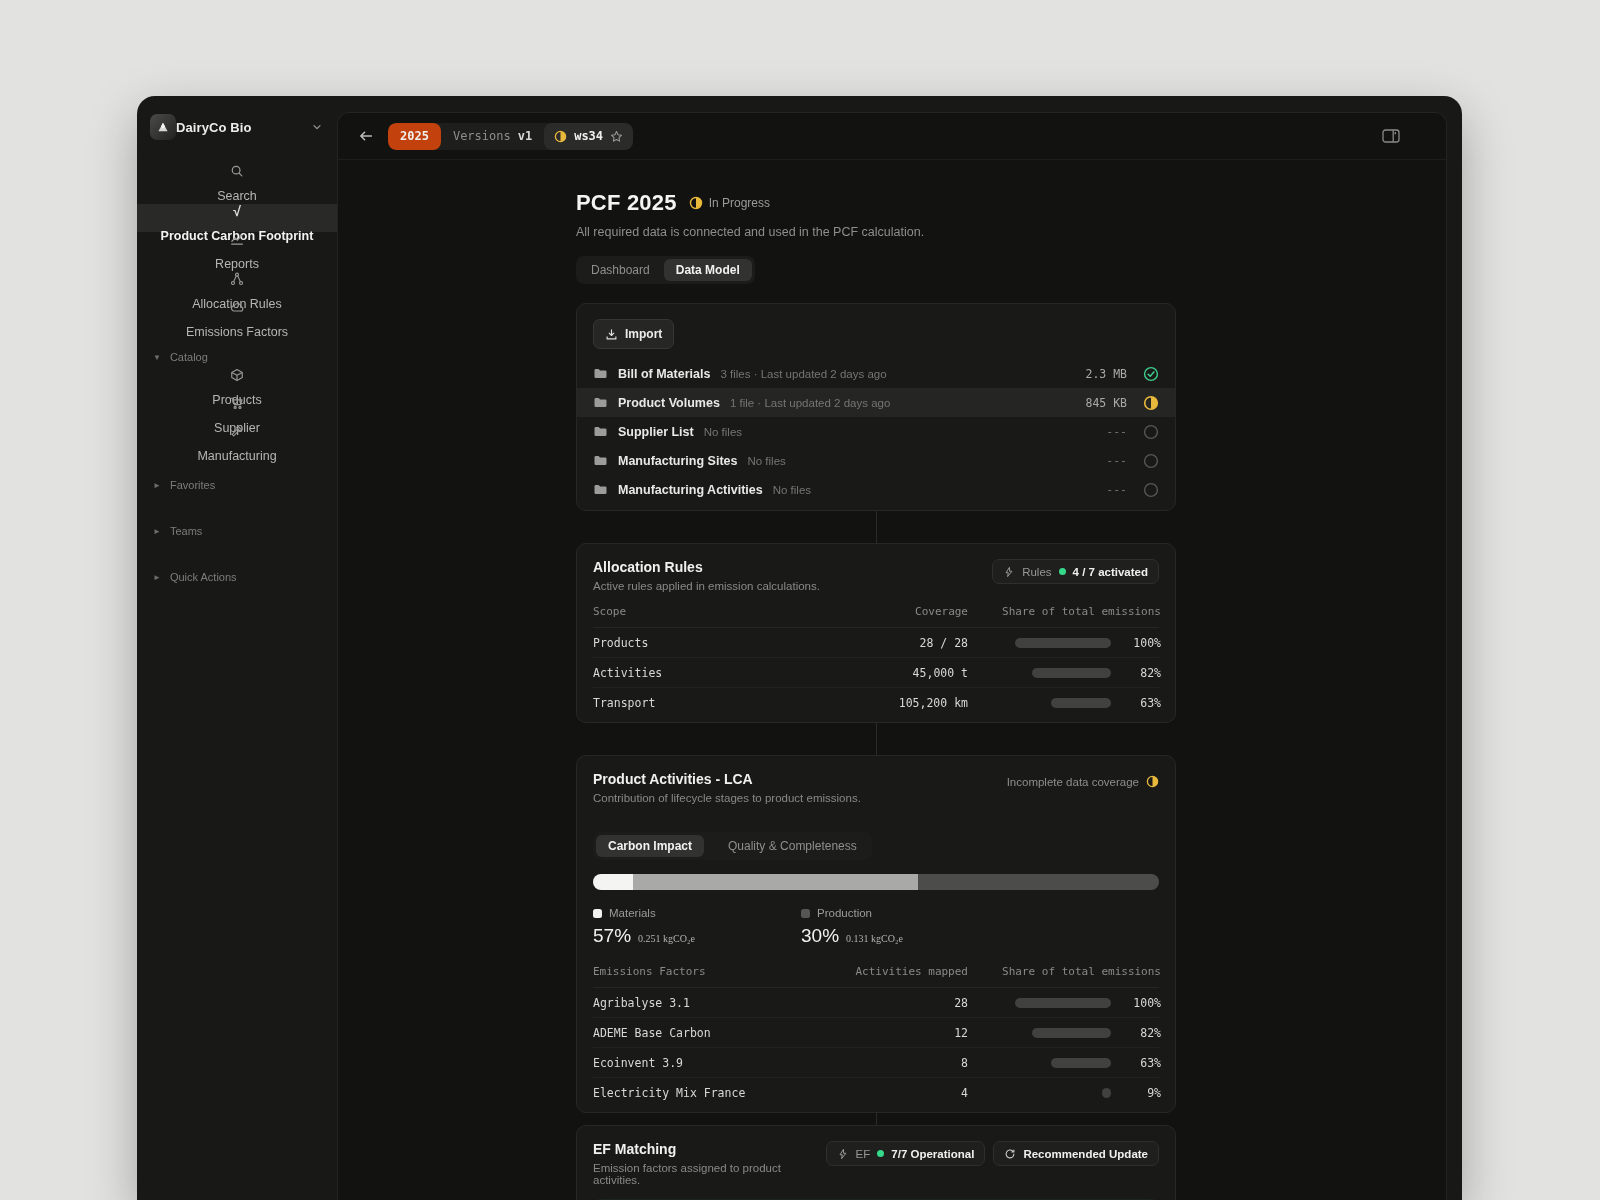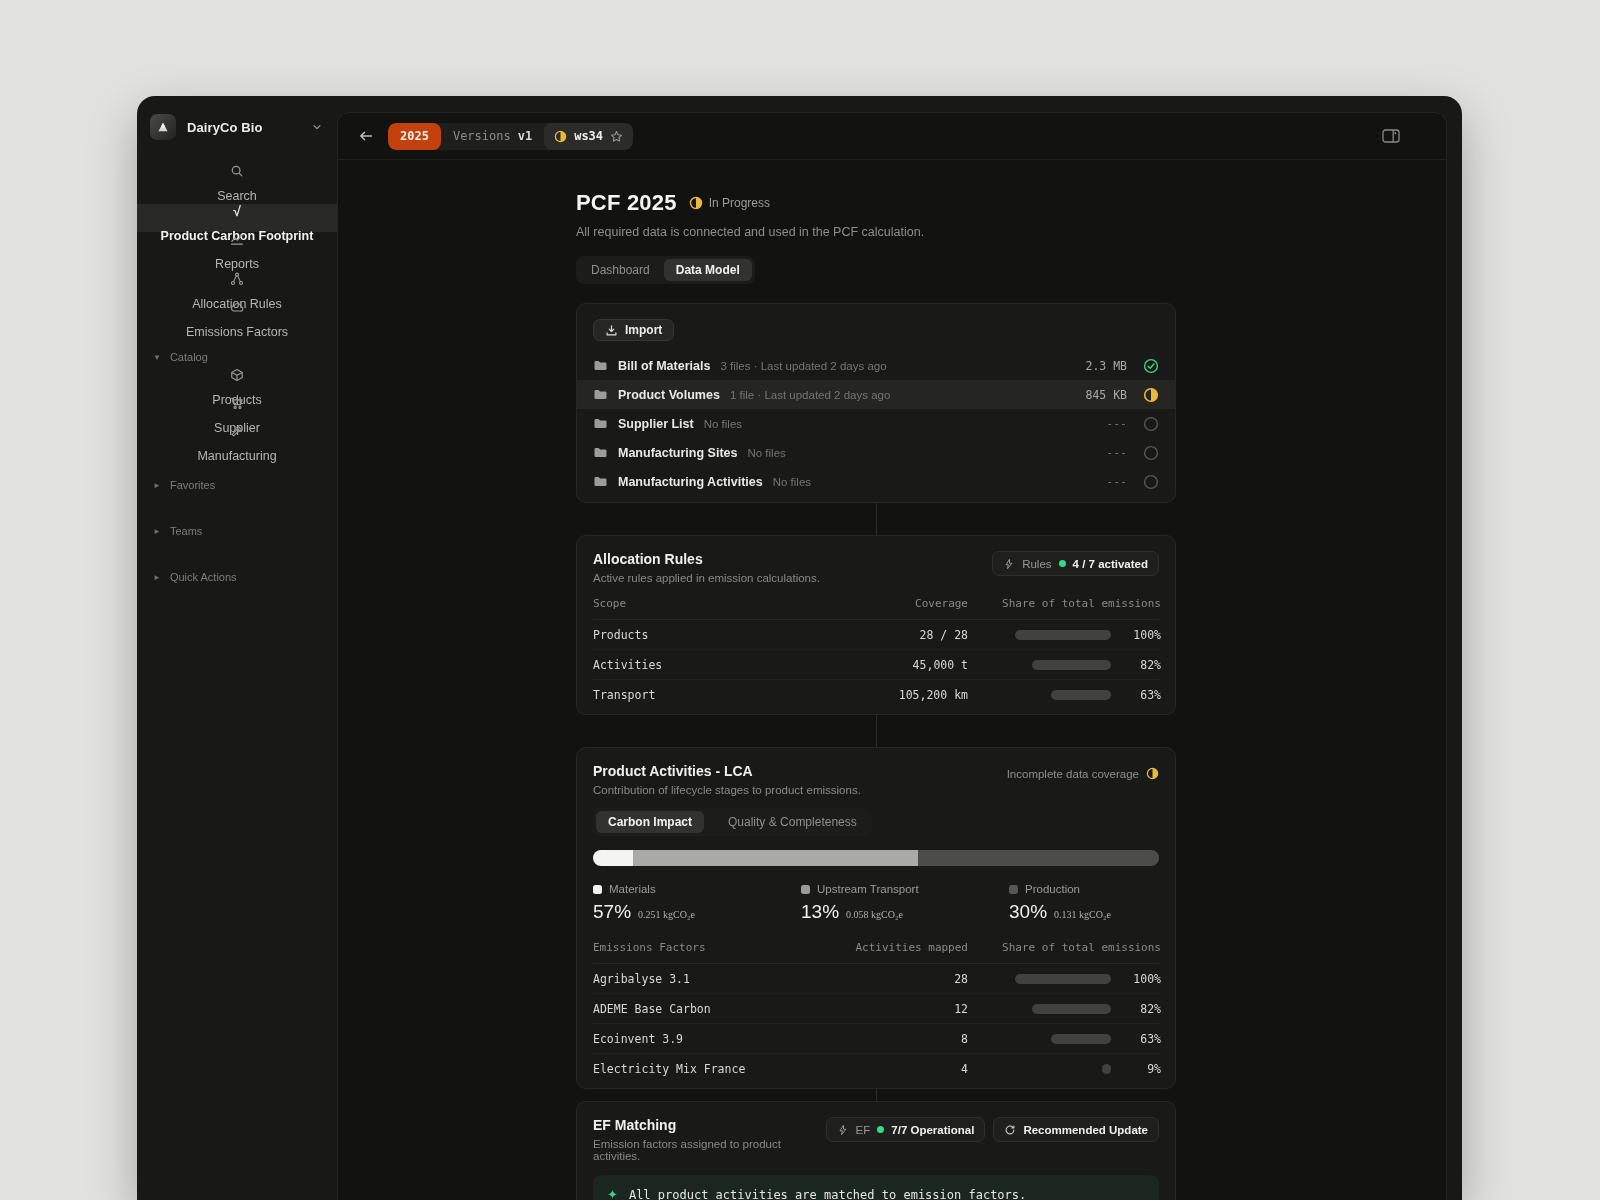--- a/index.html
+++ b/index.html
@@ -7,21 +7,21 @@
   body { background:#e2e2e0; font-family:"Liberation Sans", sans-serif; position:relative; }
   .mono { font-family:"DejaVu Sans Mono", monospace; }
 
   
   .window { position:absolute; left:137px; top:96px; width:1325px; height:1104px;
             background:#181817; border-radius:18px 18px 0 0; overflow:hidden;
             box-shadow:0 18px 50px rgba(0,0,0,.28); }
 
   
   .sidebar { position:absolute; left:0; top:0; width:200px; height:100%; padding-top:12px; }
-  .ws-header { display:flex; align-items:center; gap:11px; padding:6px 14px 6px 13px; }
+  .ws-header { display:flex; align-items:center; padding:6px 14px 6px 13px; }
   .ws-logo { width:26px; height:26px; border-radius:7px; background:linear-gradient(135deg,#4a4a49,#222221);
              display:flex; align-items:center; justify-content:center; flex:none; }
   .ws-name { flex:1; font-size:13px; font-weight:700; color:#ececea; letter-spacing:.1px; }
   .side-item { display:flex; align-items:center; gap:11px; height:28px; padding:0 15px;
                font-size:12.5px; color:#b6b6b4; cursor:default;flex-direction:column; }
   .side-item .ic { width:15px; display:flex; justify-content:center; color:#9a9a98; flex:none; }
   .side-item.active { background:#292928; color:#f3f3f1; font-weight:700; }
   .side-item.active .ic { color:#e2e2e0; }
   .side-gap-s { height:12px; } .side-gap-m { height:18px; }
   .side-label { display:flex; align-items:center; gap:9px; height:22px; padding:0 16px;
@@ -63,21 +63,21 @@
 
   .card-hd { padding:15px 16px 0; display:flex; justify-content:space-between; align-items:flex-start; }
   .card-title { font-size:14px; font-weight:700; color:#f0f0ee; }
   .card-sub { margin-top:5px; font-size:11.5px; color:#898987; }
 
   .pill { display:inline-flex; align-items:center; gap:7px; height:25px; padding:0 10px;
           background:#1f1f1e; border:1px solid #2f2f2e; border-radius:7px; font-size:11.5px;
           color:#989896; white-space:nowrap; }
   .pill b { color:#f0f0ee; font-weight:700; }
   .dot { width:7px; height:7px; border-radius:50%; background:#35d98a; flex:none; }
-  .btn { display:inline-flex; align-items:center; gap:7px; height:22px; padding:0 11px;
+  .btn { display:inline-flex; align-items:center; gap:7px; height:30px; padding:0 11px;
          background:#262625; border:1px solid #363635; border-radius:7px;
          font-size:12px; font-weight:700; color:#ededeb; cursor:pointer; }
 
   
   .mi-list { margin-top:10px; padding-bottom:6px; }
   .mi-row { display:flex; align-items:center; gap:10px; height:29px; padding:0 16px; }
   .mi-row.hl { background:#252524; }
   .mi-name { font-size:12.5px; font-weight:700; color:#e9e9e7; white-space:nowrap; }
   .mi-meta { font-size:11.5px; color:#757573; white-space:nowrap; flex:1; }
   .mi-size { font-size:11.5px; color:#a9a9a7; }
@@ -91,21 +91,21 @@
   .tbl-row { height:30px; border-bottom:1px solid #222221; font-family:"DejaVu Sans Mono", monospace;
              font-size:11.5px; color:#d8d8d6; }
   .tbl-row:last-child { border-bottom:none; }
   .c-right { text-align:right; }
   .c-span { grid-column:3 / 5; text-align:right; }
   .bar-cell { display:flex; justify-content:flex-end; padding-right:8px; }
   .bar-fill { height:10px; background:#414140; border-radius:5px; }
   .bar-scale { width:96px; display:flex; justify-content:flex-end; }
 
   
-  .lca-tabs { margin:12px 16px 0;gap:12px; }
+  .lca-tabs { margin:28px 16px 0;gap:12px; }
   .stackbar { margin:14px 16px 0; height:16px; border-radius:8px; overflow:hidden; display:flex; background:#2e2e2d; }
   .seg0 { background:#f4f4f2; } .seg1 { background:#a9a9a7; } .seg2 { background:#4c4c4b; }
   .legend { display:grid; grid-template-columns:194px 194px 1fr; margin:17px 16px 0;gap:14px; }
   .leg-name { display:flex; align-items:center; gap:7px; font-size:11.5px; color:#9b9b99; }
   .leg-dot { width:9px; height:9px; border-radius:2.5px; flex:none; }
   .ld0 { background:#f2f2f0; } .ld1 { background:#9b9b99; } .ld2 { background:#565655; }
   .leg-val { margin-top:6px; display:flex; align-items:baseline; gap:7px; }
   .leg-pct { font-size:19px; font-weight:400; color:#f1f1ef; }
   .leg-abs { font-family:Liberation Serif, serif; font-size:10px; color:#b2b2b0; }
 
@@ -495,30 +495,20 @@
                 <span class="leg-dot ld0"></span>
                 <span>Materials</span>
               </div>
             <div class="leg-val">
                 <span class="leg-pct">57%</span>
                 <span class="leg-abs">0.251 kgCO₂e</span>
               </div>
           </div>
           <div>
             <div class="leg-name">
-                <span class="leg-dot ld1"></span>
-                <span>Upstream Transport</span>
-              </div>
-            <div class="leg-val">
-                <span class="leg-pct">13%</span>
-                <span class="leg-abs">0.058 kgCO₂e</span>
-              </div>
-          </div>
-          <div>
-            <div class="leg-name">
                 <span class="leg-dot ld2"></span>
                 <span>Production</span>
               </div>
             <div class="leg-val">
                 <span class="leg-pct">30%</span>
                 <span class="leg-abs">0.131 kgCO₂e</span>
               </div>
           </div>
         </div>
 

